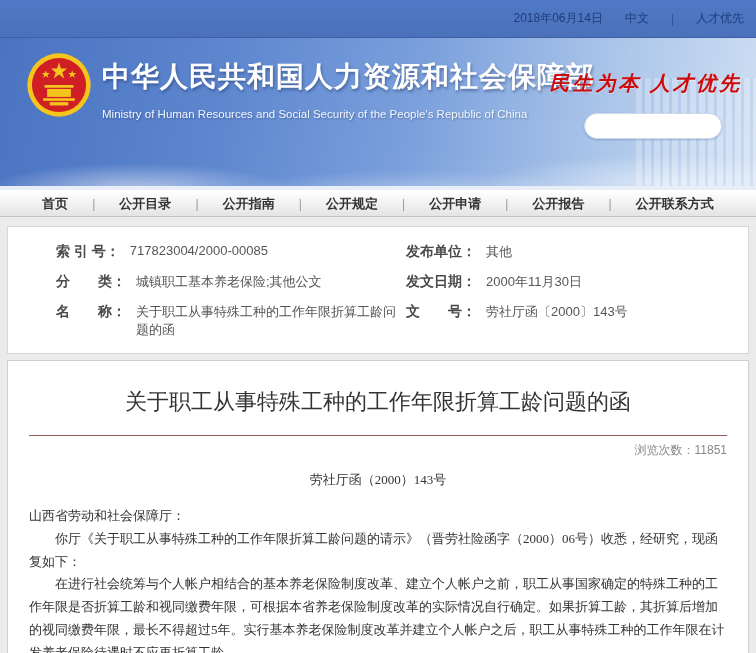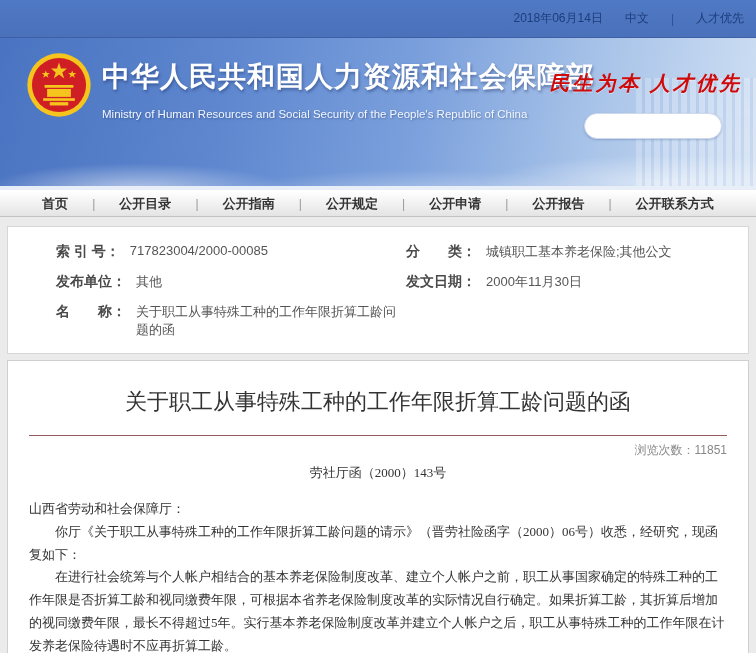--- a/index.html
+++ b/index.html
@@ -60,21 +60,21 @@
 
   
   .doc { margin:6px 7px 0 7px; background:#ffffff; border:1px solid #cfcfcf;
          height:341px; padding:0 21px; position:relative;
          font-family:"Liberation Serif", serif; }
   .doc-title { text-align:center; font-family:"Liberation Sans", sans-serif;
                font-size:22px; font-weight:500; color:#333; padding-top:26px; }
   .doc-rule { border:none; height:1px; background:#96595c; margin-top:18px; }
   .views { text-align:right; font-size:12px; color:#888; margin-top:6px;
            font-family:"Liberation Sans", sans-serif; }
-  .doc-num { text-align:center; font-size:13px; color:#333; margin-top:5px; }
+  .doc-num { text-align:center; font-size:13px; color:#333; margin-top:12px; }
   .doc-body { margin-top:16px; font-size:13px; color:#333; line-height:1.75; }
   .doc-body .indent { text-indent:2em; }
 </style>
 </head>
 <body>
 
 <div class="page">
 
   <div class="topbar">
     <span>2018年06月14日</span>
@@ -131,34 +131,38 @@
     <a href="#">公开联系方式</a>
   </div>
 
   <div class="meta">
     <div class="mgrid">
       <div class="mrow">
         <span class="mlabel">索 引 号：</span>
         <span class="mvalue">717823004/2000-00085</span>
       </div>
       <div class="mrow">
+        <span class="mlabel">发布单位：</span>
+        <span class="mvalue">其他</span>
+      </div>
+      <div class="mrow">
         <span class="mlabel">分　　类：</span>
         <span class="mvalue">城镇职工基本养老保险;其他公文</span>
-      </div>
-      <div class="mrow">
-        <span class="mlabel">发布单位：</span>
-        <span class="mvalue">其他</span>
       </div>
       <div class="mrow">
         <span class="mlabel">发文日期：</span>
         <span class="mvalue">2000年11月30日</span>
       </div>
       <div class="mrow">
         <span class="mlabel">名　　称：</span>
         <span class="mvalue">关于职工从事特殊工种的工作年限折算工龄问题的函</span>
+      </div>
+      <div class="mrow">
+        <span class="mlabel">文　　号：</span>
+        <span class="mvalue">劳社厅函〔2000〕143号</span>
       </div>
     </div>
   </div>
 
   <div class="doc">
     <h1 class="doc-title">关于职工从事特殊工种的工作年限折算工龄问题的函</h1>
     <hr class="doc-rule">
     <div class="views">
       <span>浏览次数：</span><span>11851</span>
     </div>

